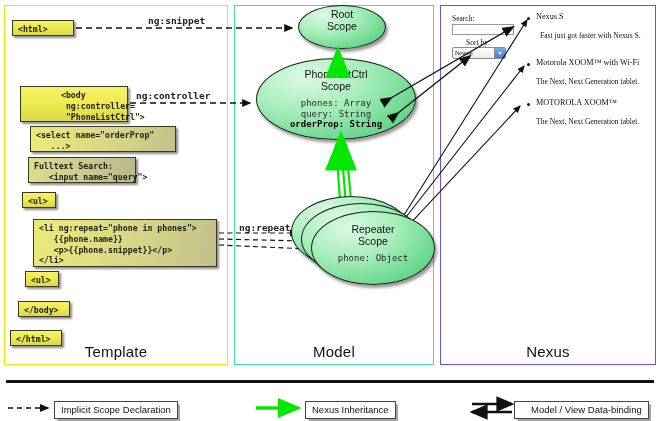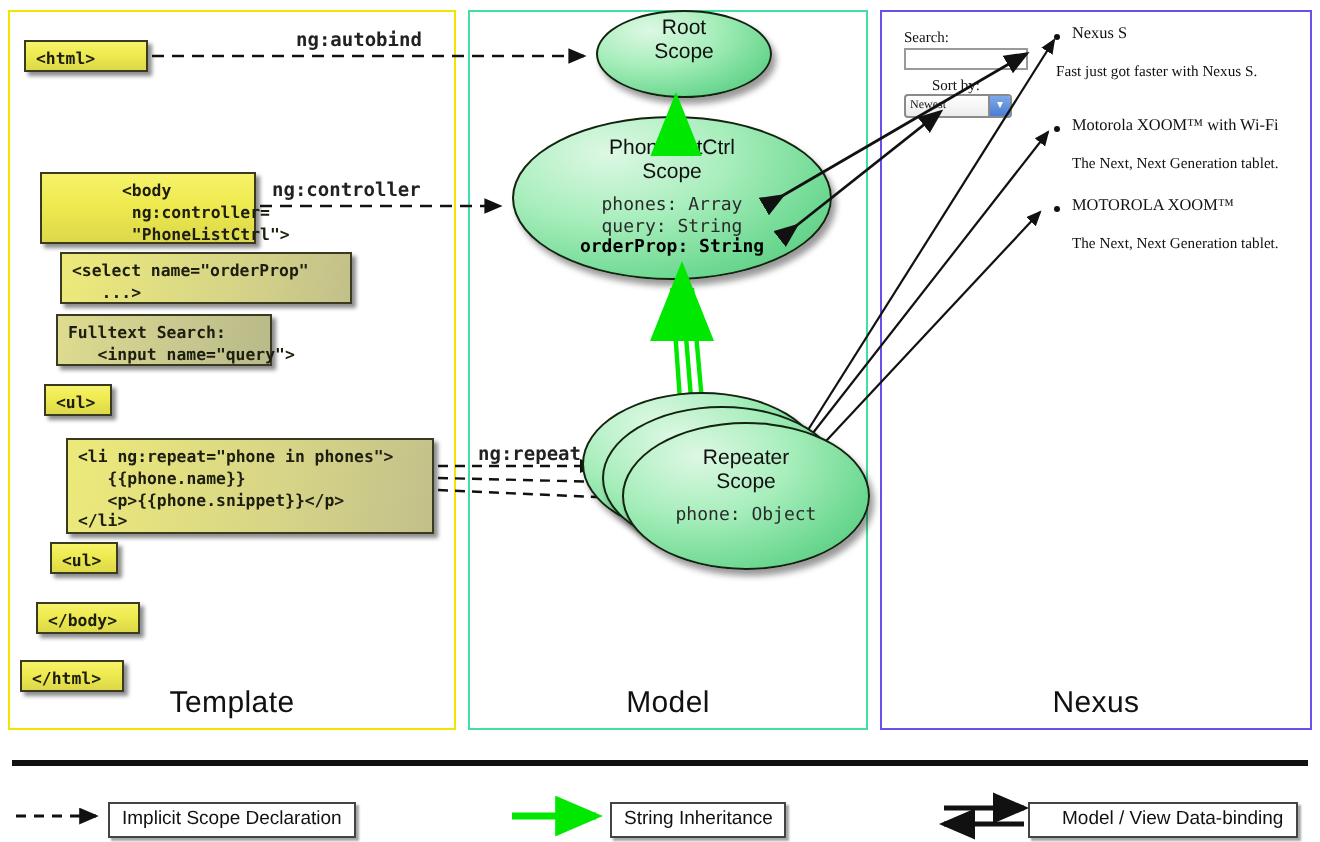--- a/index.html
+++ b/index.html
@@ -178,31 +178,31 @@
   <div class="v-input" style="left:452px;top:24px;width:62px;height:11px;"></div>
 
   <div class="v-label" style="left:452px;top:38px;padding-left:14px;">Sort by:</div>
   <div class="v-select" style="left:452px;top:47px;width:54px;height:12px;">
     <span>Newest</span>
     <span class="arrowbox">▾</span>
   </div>
 
   <div class="v-bullet" style="left:527px;top:17px;"></div>
   <div class="v-item" style="left:536px;top:12px;">Nexus S</div>
-  <div class="v-snip" style="left:528px;top:31px;">Fast just got faster with Nexus S.</div>
+  <div class="v-snip" style="left:540px;top:31px;">Fast just got faster with Nexus S.</div>
 
   <div class="v-bullet" style="left:527px;top:63px;"></div>
   <div class="v-item" style="left:536px;top:58px;">Motorola XOOM™  with Wi-Fi</div>
   <div class="v-snip" style="left:536px;top:77px;">The Next, Next Generation tablet.</div>
 
   <div class="v-bullet" style="left:527px;top:103px;"></div>
   <div class="v-item" style="left:536px;top:98px;">MOTOROLA XOOM™</div>
   <div class="v-snip" style="left:536px;top:117px;">The Next, Next Generation tablet.</div>
 
-  <div class="conn-label" style="left:148px;top:15px;">ng:autobind</div>
+  <div class="conn-label" style="left:148px;top:15px;">ng:snippet</div>
   <div class="conn-label" style="left:136px;top:90px;">ng:controller</div>
   <div class="conn-label" style="left:239px;top:222px;">ng:repeat</div>
 
   <svg class="overlay" viewBox="0 0 660 421">
     <defs>
       <marker id="ah" markerWidth="7" markerHeight="7" refX="6" refY="3" orient="auto">
         <path d="M0,0 L7,3 L0,6 z" fill="#111"></path>
       </marker>
       <marker id="ahg" markerWidth="8" markerHeight="8" refX="6.5" refY="3.2" orient="auto">
         <path d="M0,0 L8,3.2 L0,6.4 z" fill="#00e800"></path>
@@ -247,16 +247,16 @@
         <path d="M0,0 L7,3 L0,6 z" fill="#00e800"></path>
       </marker>
     </defs>
     <path d="M8,408 L48,408" stroke="#111" stroke-width="1.4" fill="none" stroke-dasharray="5,4" marker-end="url(#lah)"></path>
     <path d="M256,408 L298,408" stroke="#00e800" stroke-width="3.4" fill="none" marker-end="url(#lahg)"></path>
     <path d="M472,404 L512,404" stroke="#111" stroke-width="2.6" fill="none" marker-end="url(#lah)"></path>
     <path d="M512,412 L472,412" stroke="#111" stroke-width="2.6" fill="none" marker-end="url(#lah)"></path>
   </svg>
 
   <div class="legend-box" style="left:54px;top:401px;">Implicit Scope Declaration</div>
-  <div class="legend-box" style="left:305px;top:401px;">String Inheritance</div>
+  <div class="legend-box" style="left:305px;top:401px;">Nexus Inheritance</div>
   <div class="legend-box" style="left:514px;top:401px;padding-left:16px;">Model / View Data-binding</div>
 
 </div>
 
 </body></html>

